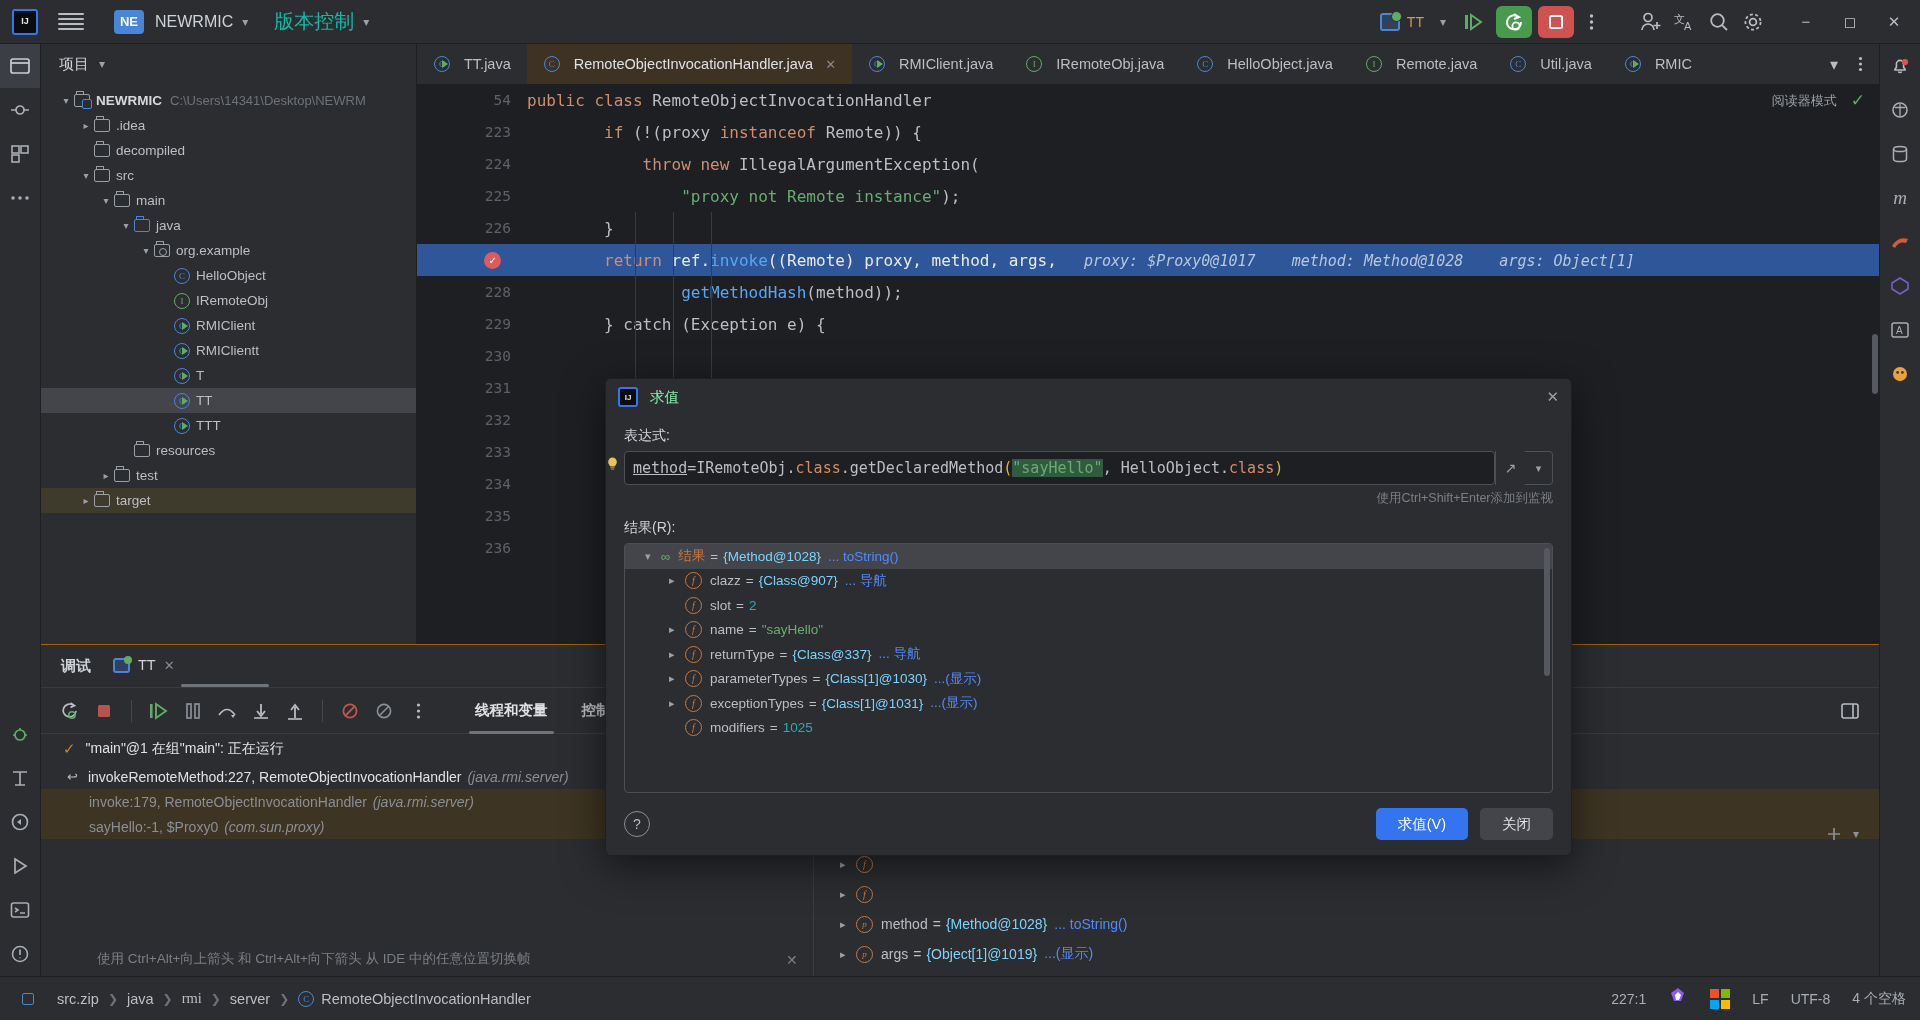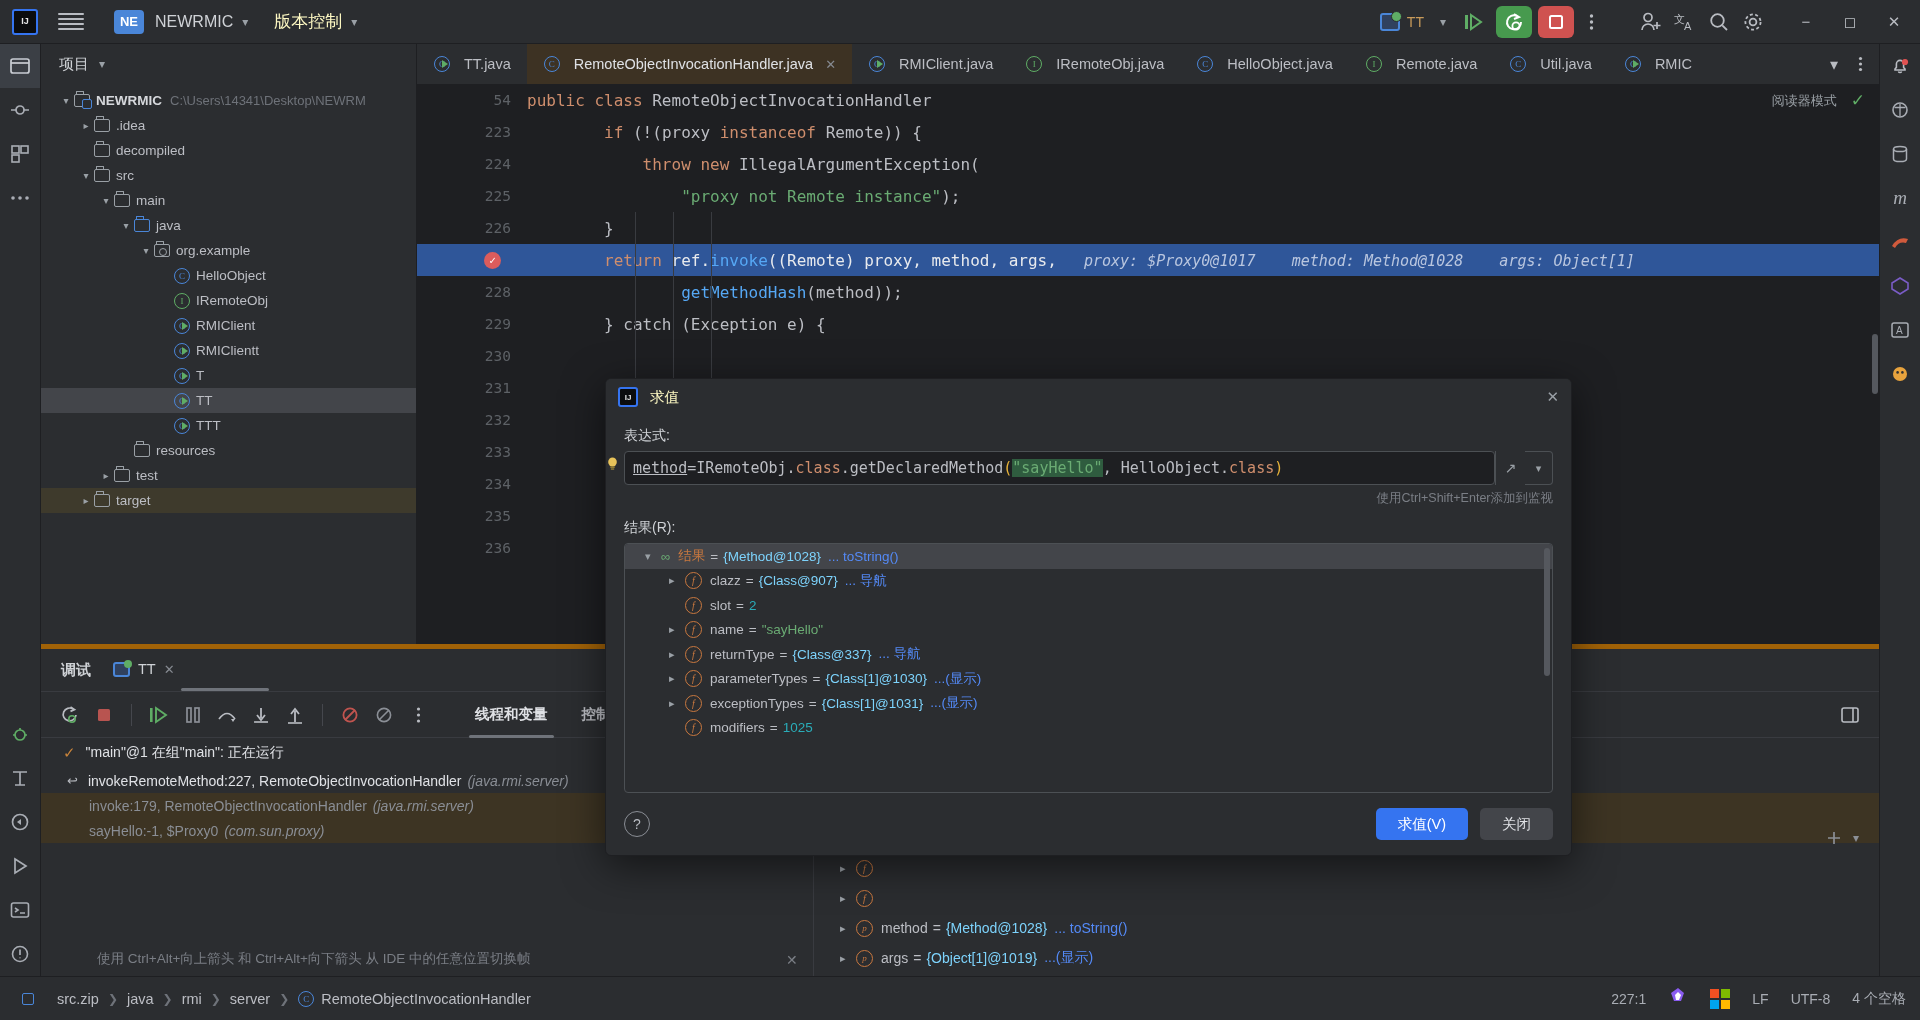--- a/index.html
+++ b/index.html
@@ -24,21 +24,21 @@
     font-size:10px;color:#e6e6e6;font-weight:bold;line-height:1;
   }
   .hamburger{width:26px;margin-left:20px;display:flex;flex-direction:column;gap:3px;cursor:pointer;}
   .hamburger i{display:block;height:2px;background:#b9bcc2;border-radius:1px;}
   .proj-badge{
     margin-left:30px;width:30px;height:24px;border-radius:4px;background:#4a86d8;
     display:flex;align-items:center;justify-content:center;color:#fff;font-size:13px;font-weight:700;
   }
   .proj-name{margin-left:11px;font-size:16px;color:#cfd2d6;}
   .chev{margin-left:9px;color:#9aa0a6;font-size:12px;}
-  .vcs{margin-left:26px;font-size:17px;color:#fef9c3;}
+  .vcs{margin-left:26px;font-size:20px;color:#14b8a6;}
   .tb-spacer{flex:1;}
   .runcfg{display:flex;align-items:center;gap:7px;margin-right:10px;}
   .runcfg-ico{position:relative;width:20px;height:18px;border:2px solid #4a86d8;border-radius:3px;background:#30415e;}
   .runcfg-ico:after{content:"";position:absolute;right:-4px;top:-4px;width:9px;height:9px;border-radius:50%;background:#5fad65;border:1px solid #2b2d30;}
   .runcfg-name{font-size:14px;color:#c79a5a;}
   .tb-ico{width:34px;height:32px;display:flex;align-items:center;justify-content:center;cursor:pointer;color:#b9bcc2;}
   .tb-ico svg{display:block;}
   .btn-green{background:#479a4e;border-radius:6px;width:36px;height:32px;display:flex;align-items:center;justify-content:center;margin-left:6px;}
   .btn-red{background:#cf5250;border-radius:6px;width:36px;height:32px;display:flex;align-items:center;justify-content:center;margin-left:6px;}
   .win-btns{display:flex;align-items:center;margin-left:14px;margin-right:4px;}
@@ -117,21 +117,21 @@
   .txt{color:#bcbec4;} .pun{color:#bcbec4;}
   .cline.hl .txt,.cline.hl .pun{color:#e8eaed;}
   .hint{color:#7b8085;font-style:italic;font-size:15px;}
   .cline.hl .hint{color:#b9c6df;}
   .vbar{position:absolute;top:0;bottom:0;width:1px;background:#393b40;}
   .scrollv{position:absolute;right:1px;top:250px;width:6px;height:60px;border-radius:3px;background:#55585e;}
 
   
   .debugpanel{
     position:absolute;left:41px;top:644px;width:1838px;height:332px;background:#2b2d30;
-    border-top:5px solid #a16207;
+    border-top:1px solid #a16207;
   }
   .dbg-head{height:42px;display:flex;align-items:center;padding-left:20px;gap:22px;position:relative;}
   .dbg-title{font-size:15px;color:#cfd2d6;font-weight:600;}
   .dbg-tab{display:flex;align-items:center;gap:8px;font-size:14.5px;color:#cfd2d6;position:relative;padding-bottom:2px;}
   .dbg-tab .sq{width:17px;height:15px;border:2px solid #4a86d8;border-radius:3px;background:#30415e;position:relative;}
   .dbg-tab .sq:after{content:"";position:absolute;right:-4px;top:-4px;width:8px;height:8px;border-radius:50%;background:#5fad65;}
   .dbg-tab .x{color:#868a91;font-size:13px;}
   .dbg-tab-underline{position:absolute;left:140px;bottom:0;width:88px;height:3px;background:#6f737a;border-radius:2px;}
   .dbg-toolbar{height:46px;display:flex;align-items:center;gap:4px;padding-left:14px;border-top:1px solid #393b40;position:relative;}
   .dbg-toolbar .sep{width:1px;height:22px;background:#45474d;margin:0 8px;}
@@ -165,21 +165,21 @@
   .searchbar{position:absolute;right:20px;top:92px;width:300px;height:26px;}
 
   
   .dialog{
     position:absolute;left:605px;top:378px;width:967px;height:478px;background:#2b2d30;
     border:1px solid #1e1f22;border-radius:6px;box-shadow:0 10px 40px rgba(0,0,0,.55);
     display:flex;flex-direction:column;overflow:hidden;
   }
   .dlg-head{height:36px;display:flex;align-items:center;padding:0 12px;gap:12px;background:#2b2d30;}
   .dlg-ij{width:20px;height:20px;border:2px solid #3574f0;border-radius:3px;background:#0b0c0e;display:flex;align-items:center;justify-content:center;font-size:8px;color:#e6e6e6;font-weight:bold;}
-  .dlg-title{font-size:14.5px;color:#fef9c3;}
+  .dlg-title{font-size:14.5px;color:#86efac;}
   .dlg-x{margin-left:auto;color:#9aa0a6;font-size:15px;cursor:pointer;}
   .dlg-body{flex:1;padding:12px 18px 0 18px;display:flex;flex-direction:column;}
   .dlg-lbl{font-size:14px;color:#cfd2d6;margin-bottom:6px;}
   .exprrow{display:flex;align-items:stretch;position:relative;}
   .bulb{position:absolute;left:-18px;top:6px;width:13px;height:14px;}
   .exprbox{
     flex:1;height:34px;background:#1e1f22;border:1px solid #4c5054;border-radius:4px;
     display:flex;align-items:center;padding:0 8px;
     font-family:"DejaVu Sans Mono",monospace;font-size:15px;white-space:pre;overflow:hidden;
   }
@@ -933,21 +933,21 @@
 
   <div class="statusbar">
     <div class="crumbs" id="crumbs">
         <span style="display: flex; align-items: center; gap: 23px;">
           <span class="crumb-sq"></span>
           <span>src.zip</span>
         </span>
         <span class="sep">❯</span>
         <span style="display: flex; align-items: center; gap: 7px;">java</span>
         <span class="sep">❯</span>
-        <span style="display: flex; align-items: center; gap: 7px;">rmi</span>
+        <span style="display: flex; align-items: center; gap: 7px; font-family: Liberation Serif, serif;">rmi</span>
         <span class="sep">❯</span>
         <span style="display: flex; align-items: center; gap: 7px;">server</span>
         <span class="sep">❯</span>
         <span style="display: flex; align-items: center; gap: 7px;">
           <span class="ci">C</span>
           <span>RemoteObjectInvocationHandler</span>
         </span>
       </div>
     <div class="st-right">
       <span>227:1</span>

